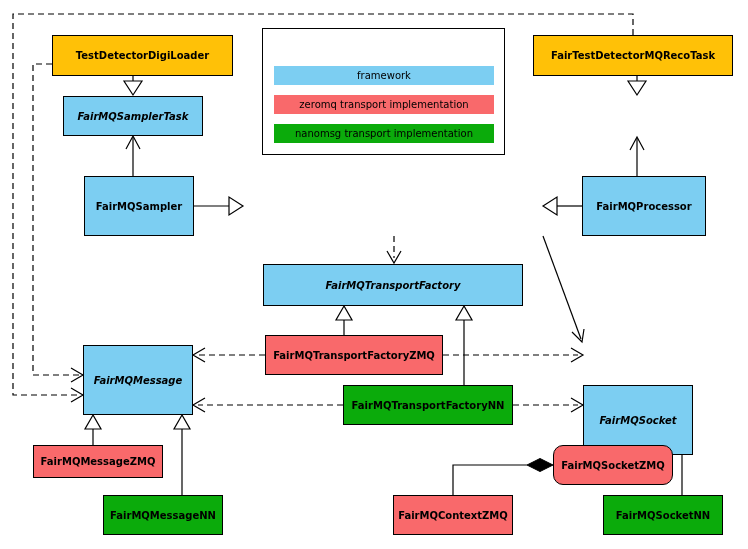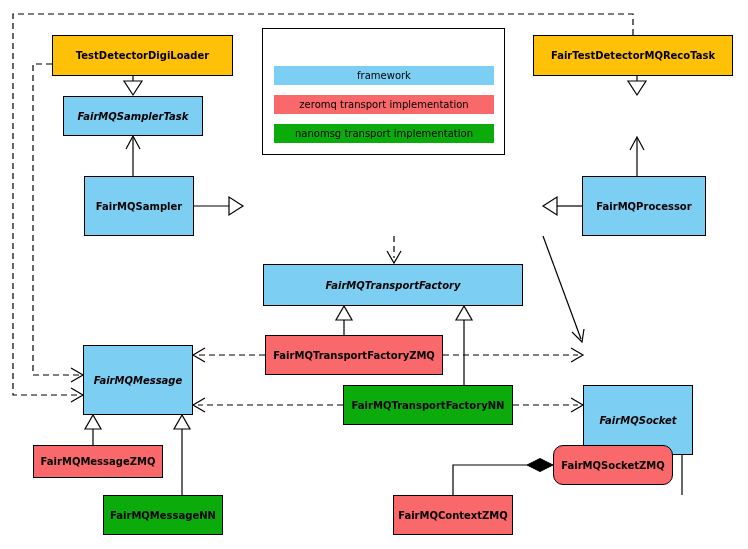--- a/index.html
+++ b/index.html
@@ -174,14 +174,15 @@
   <div class="node c-user" id="n-recotask">FairTestDetectorMQRecoTask</div>
   <div class="node c-fw abstract" id="n-factory">FairMQTransportFactory</div>
   <div class="node c-zmq" id="n-tfzmq">FairMQTransportFactoryZMQ</div>
   <div class="node c-nn" id="n-tfnn">FairMQTransportFactoryNN</div>
   <div class="node c-fw abstract" id="n-message">FairMQMessage</div>
   <div class="node c-fw abstract" id="n-socket">FairMQSocket</div>
   <div class="node c-zmq" id="n-msgzmq">FairMQMessageZMQ</div>
   <div class="node c-nn" id="n-msgnn">FairMQMessageNN</div>
   <div class="node c-zmq" id="n-contextzmq">FairMQContextZMQ</div>
   <div class="node c-zmq" id="n-sockzmq">FairMQSocketZMQ</div>
+  <div class="node c-nn" id="n-socknn">FairMQSocketNN</div>
 
 </div>
 
 </body></html>

